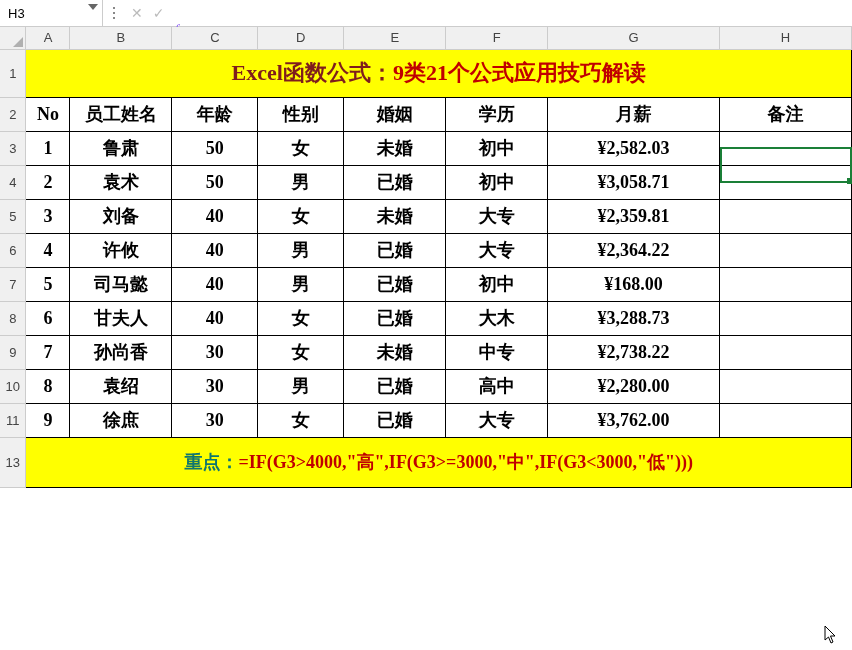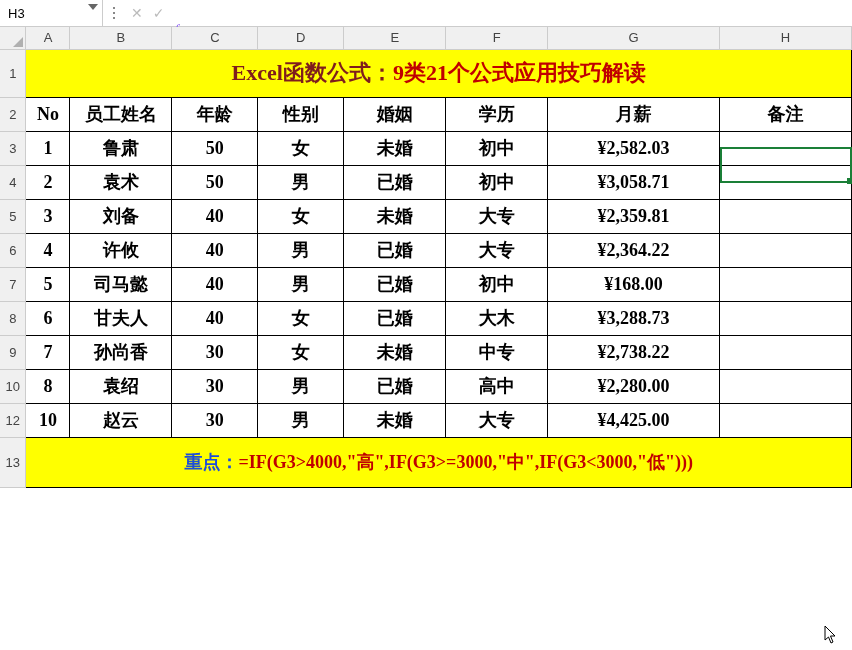--- a/index.html
+++ b/index.html
@@ -43,21 +43,21 @@
   .banner-red{color:#c00000;}
 
   
   td.dh{background:#fff;font-weight:700;font-family:SimSun,"宋体",serif;font-size:18px;text-align:center;height:34px;margin-left:44px;}
 
   
   td.dc{background:#fff;font-weight:700;font-family:SimSun,"宋体",serif;font-size:18px;text-align:center;height:34px;}
 
   
   td.footer{background:#ffff00;text-align:center;font-weight:700;font-family:SimSun,"宋体",serif;font-size:18px;height:50px;}
-  .ft-black{color:#1d4ed8;}
+  .ft-black{color:#0f766e;}
   .ft-red{color:#c00000;}
 
   
   .active-ring{position:absolute;box-sizing:border-box;border:2px solid #1a7f37;background:rgba(0,0,0,0);pointer-events:none;}
   .active-ring::after{content:"";position:absolute;right:-3px;bottom:-3px;width:6px;height:6px;background:#1a7f37;}
 
   
   .cursor{position:absolute;width:14px;height:20px;pointer-events:none;}
   .cursor svg{display:block;}
 
@@ -222,28 +222,28 @@
             <td class="cell bordered dc">8</td>
             <td class="cell bordered dc">袁绍</td>
             <td class="cell bordered dc">30</td>
             <td class="cell bordered dc">男</td>
             <td class="cell bordered dc">已婚</td>
             <td class="cell bordered dc">高中</td>
             <td class="cell bordered dc">¥2,280.00</td>
             <td class="cell bordered dc"></td>
           </tr>
           <tr>
-            <th class="rowh" style="height: 34px;">12</th>
-            <td class="cell bordered dc">10</td>
-            <td class="cell bordered dc">赵云</td>
+            <th class="rowh" style="height: 34px;">11</th>
+            <td class="cell bordered dc">9</td>
+            <td class="cell bordered dc">徐庶</td>
             <td class="cell bordered dc">30</td>
-            <td class="cell bordered dc">男</td>
-            <td class="cell bordered dc">未婚</td>
+            <td class="cell bordered dc">女</td>
+            <td class="cell bordered dc">已婚</td>
             <td class="cell bordered dc">大专</td>
-            <td class="cell bordered dc">¥4,425.00</td>
+            <td class="cell bordered dc">¥3,762.00</td>
             <td class="cell bordered dc"></td>
           </tr>
         </tbody>
 
       <tbody>
           <tr>
         <th class="rowh" style="height:50px">13</th>
         <td class="cell bordered footer" colspan="8">
           <span class="ft-black">重点：</span><span class="ft-red">=IF(G3&gt;4000,"高",IF(G3&gt;=3000,"中",IF(G3&lt;3000,"低")))</span>
         </td>

